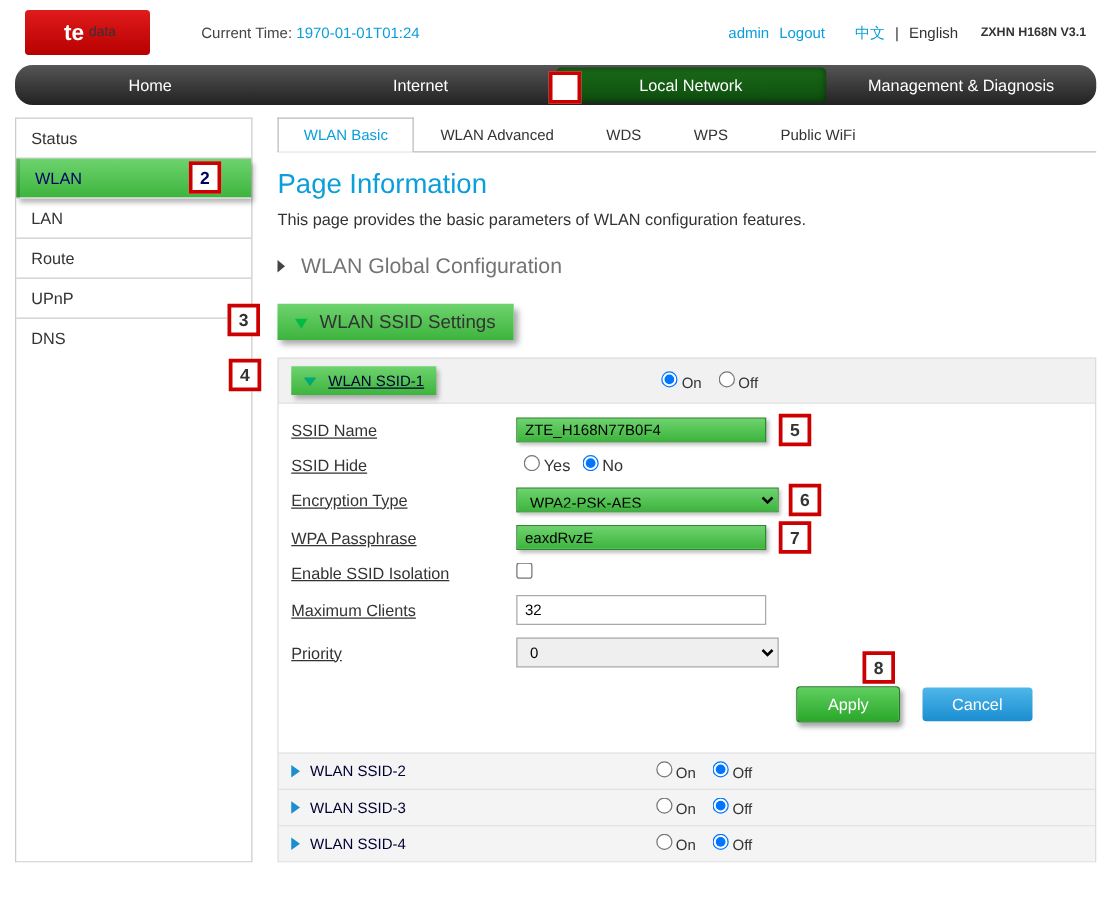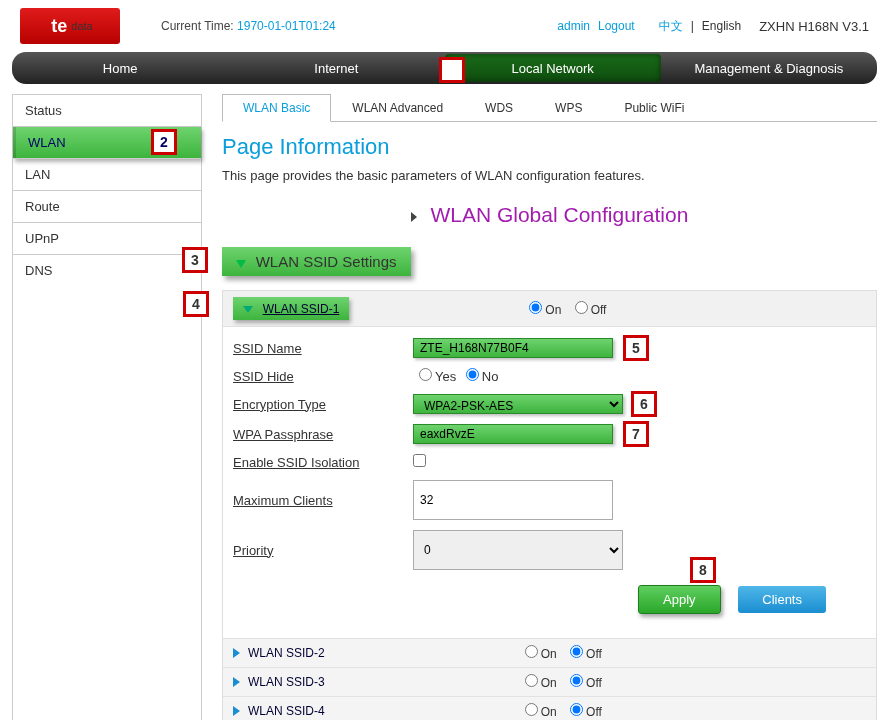--- a/index.html
+++ b/index.html
@@ -6,53 +6,53 @@
 body { font-family: Arial, sans-serif; font-size: 13px; color: #333; background: #fff; width: 889px; }
 .header { padding: 8px 20px 4px 20px; display: flex; align-items: center; gap: 20px; }
 .logo { width: 100px; height: 36px; background: linear-gradient(#e01b1b,#b80000); border-radius: 3px; color: #fff; font-weight: bold; font-size: 18px; display: flex; align-items: center; justify-content: center; position: relative; }
 .logo span { color: #333; font-size: 11px; font-weight: normal; margin-left: 4px; }
 .header-mid { font-size: 12px; color: #444; margin-left: 21px; }
 .header-mid .time-val { color: #0a9edb; }
 .header-right { margin-left: auto; display: flex; align-items: center; gap: 8px; font-size: 12px; }
 .header-right a { color: #0a9edb; text-decoration: none; }
 .header-right .lang-cn { color: #0a9edb; }
 .header-right .lang-en { color: #333; }
-.model { font-weight: normal; font-size: 13px; margin-left: 10px; }
+.model { font-weight: bold; font-size: 10px; margin-left: 10px; }
 .main-nav { background: linear-gradient(#555,#222); border-radius: 14px; height: 32px; margin: 4px 12px 10px 12px; display: flex; align-items: stretch; position: relative; }
 .main-nav .nav-item { flex: 1; color: #fff; display: flex; align-items: center; justify-content: center; font-size: 13px; cursor: pointer; position: relative; }
 .main-nav .nav-item.active { background: linear-gradient(#1a6b1a,#0e4d0e); border-radius: 4px; margin: 2px 0; box-shadow: inset 0 0 6px rgba(0,0,0,.5); }
 .callout { position: absolute; background: #fff; border: 3px solid #c00; width: 26px; height: 26px; display: flex; align-items: center; justify-content: center; font-weight: bold; z-index: 50; font-size: 14px; }
 .body-wrap { display: flex; gap: 0; padding: 0 12px; }
 .sidebar { width: 190px; border: 1px solid #ccc; }
 .sidebar .side-item { border-bottom: 1px solid #ccc; padding: 8px 12px; font-size: 13px; cursor: pointer; position: relative; }
 .sidebar .side-item:last-child { border-bottom: none; }
 .sidebar .side-item.active { background: linear-gradient(#6ed36e,#3db43d); color: #006; box-shadow: 2px 3px 4px rgba(0,0,0,.3); border-left: 3px solid rgba(0,0,0,0.15); }
 .content { flex: 1; padding: 0 0 0 20px; }
 .subtabs { display: flex; border-bottom: 1px solid #bbb; margin-bottom: 12px; }
 .subtabs .tab { padding: 6px 20px; font-size: 12px; border: 1px solid transparent; border-bottom: none; cursor: pointer; }
 .subtabs .tab.active { border-color: #bbb; border-bottom: 1px solid #fff; margin-bottom: -1px; color: #0a9edb; }
 .page-title { color: #0a9edb; font-size: 22px; font-weight: normal; margin-bottom: 8px; }
 .page-desc { font-size: 13px; color: #333; margin-bottom: 20px; }
-.section-title { font-size: 21px; color: #a21caf; margin: 14px 0; cursor: pointer; text-align: center; }
+.section-title { font-size: 17px; color: #737373; margin: 14px 0; cursor: pointer; }
 .section-title .tri { display: inline-block; width: 0; height: 0; border-left: 6px solid #444; border-top: 5px solid transparent; border-bottom: 5px solid transparent; margin-right: 8px; }
 .ssid-settings-badge { background: linear-gradient(#6ed36e,#3db43d); padding: 6px 14px; display: inline-block; box-shadow: 3px 4px 5px rgba(0,0,0,.35); position: relative; }
 .ssid-settings-badge .tri-down { display:inline-block; width:0; height:0; border-left:5px solid transparent; border-right:5px solid transparent; border-top:8px solid #0b4; margin-right:6px; vertical-align:middle; }
 .ssid-panel { margin-top: 14px; background: #f1f1f1; border: 1px solid #ddd; }
 .ssid-head { display: flex; align-items: center; padding: 6px 10px; border-bottom: 1px solid #e2e2e2; }
 .ssid-head .ssid-link-badge { background: linear-gradient(#6ed36e,#3db43d); padding: 4px 10px; box-shadow: 2px 3px 4px rgba(0,0,0,.3); position: relative; }
 .ssid-head .ssid-link { color: #003; text-decoration: underline; font-size: 12px; }
 .ssid-head .ssid-arrow { display:inline-block; width:0; height:0; border-left:5px solid transparent; border-right:5px solid transparent; border-top:7px solid #0a7; margin-right:6px; vertical-align:middle; }
 .ssid-head .radio-group { margin-left: 170px; font-size: 12px; }
 .ssid-head .radio-group input { margin-left: 10px; margin-right: 3px; }
 .form-rows { padding: 6px 10px 10px 10px; background: #fff; }
 .form-row { display: flex; align-items: center; padding: 5px 0; }
 .form-row .lbl { width: 180px; font-size: 13px; text-decoration: underline; }
 .form-row .ctl { position: relative; }
 .hl-input { background: linear-gradient(#6ed36e,#3db43d); border: 1px solid #2a8a2a; padding: 3px 6px; width: 200px; font-size: 12px; height: 20px; box-shadow: 2px 2px 3px rgba(0,0,0,.25); }
-.plain-input { border: 1px solid #aaa; padding: 3px 6px; width: 200px; font-size: 12px; height: 40px; }
+.plain-input { border: 1px solid #aaa; padding: 3px 6px; width: 200px; font-size: 12px; height: 24px; }
 select.hl-input { width: 210px; }
 select.plain-input { width: 210px; }
 .radio-inline input { margin-left: 6px; margin-right: 3px; }
 .btn-row { text-align: right; padding: 10px 40px 14px 0; position: relative; }
 .btn { display: inline-block; padding: 6px 24px; border-radius: 3px; color: #fff; border: none; cursor: pointer; font-size: 13px; margin-left: 14px; }
 .btn-apply { background: linear-gradient(#5fcf5f,#2aa72a); box-shadow: 2px 3px 4px rgba(0,0,0,.35); border:1px solid #1d7d1d; }
 .btn-cancel { background: linear-gradient(#4fb6e8,#1a8ed1); }
 .collapsed-row { display: flex; align-items: center; padding: 6px 10px; border-top: 1px solid #e2e2e2; background: #f4f4f4; }
 .collapsed-row .arrow-r { display:inline-block; width:0; height:0; border-top:5px solid transparent; border-bottom:5px solid transparent; border-left:7px solid #1a8ed1; margin-right:8px; }
 .collapsed-row .clink { color: #003; font-size: 12px; }
@@ -187,21 +187,21 @@
           <div class="lbl">Priority</div>
           <div class="ctl">
             <select class="plain-input">
               <option>0</option>
             </select>
           </div>
         </div>
         <div class="btn-row">
           <div class="callout" style="right:150px;top:-18px">8</div>
           <button class="btn btn-apply">Apply</button>
-          <button class="btn btn-cancel">Clients</button>
+          <button class="btn btn-cancel">Cancel</button>
         </div>
       </div>
 
       <div class="collapsed-row">
         <span class="arrow-r"></span>
         <span class="clink">WLAN SSID-2</span>
         <div class="radio-group">
           <label><input type="radio" name="s2" style=""><span>On</span></label>
           <label><input type="radio" name="s2" checked="" style=""><span>Off</span></label>
         </div>

